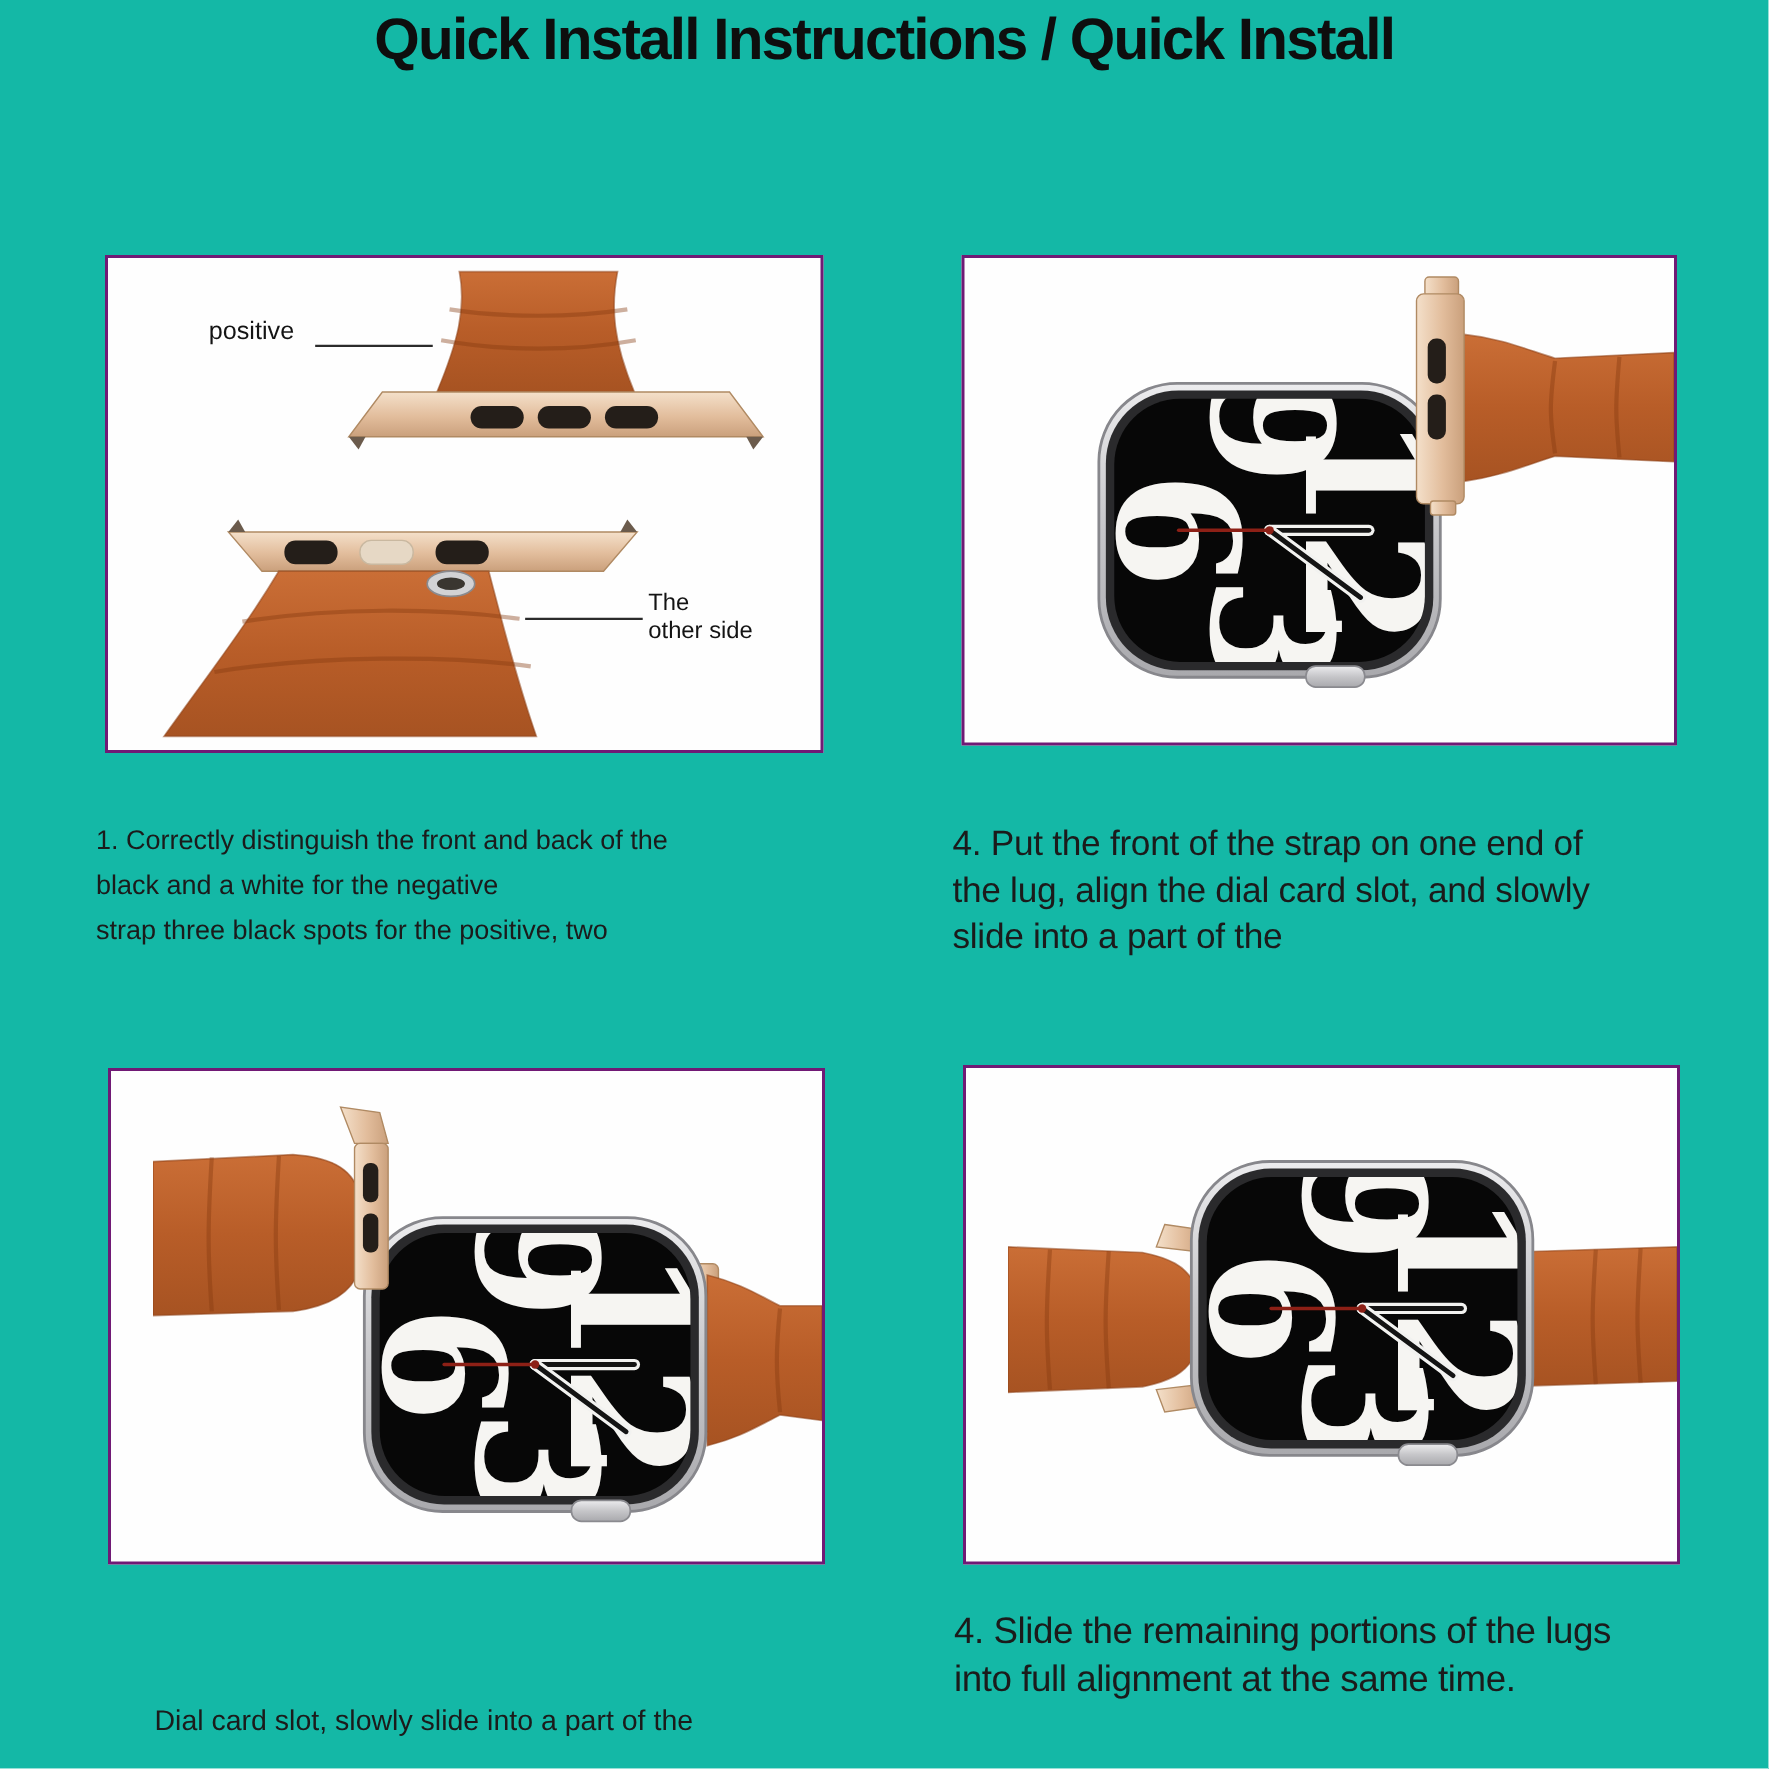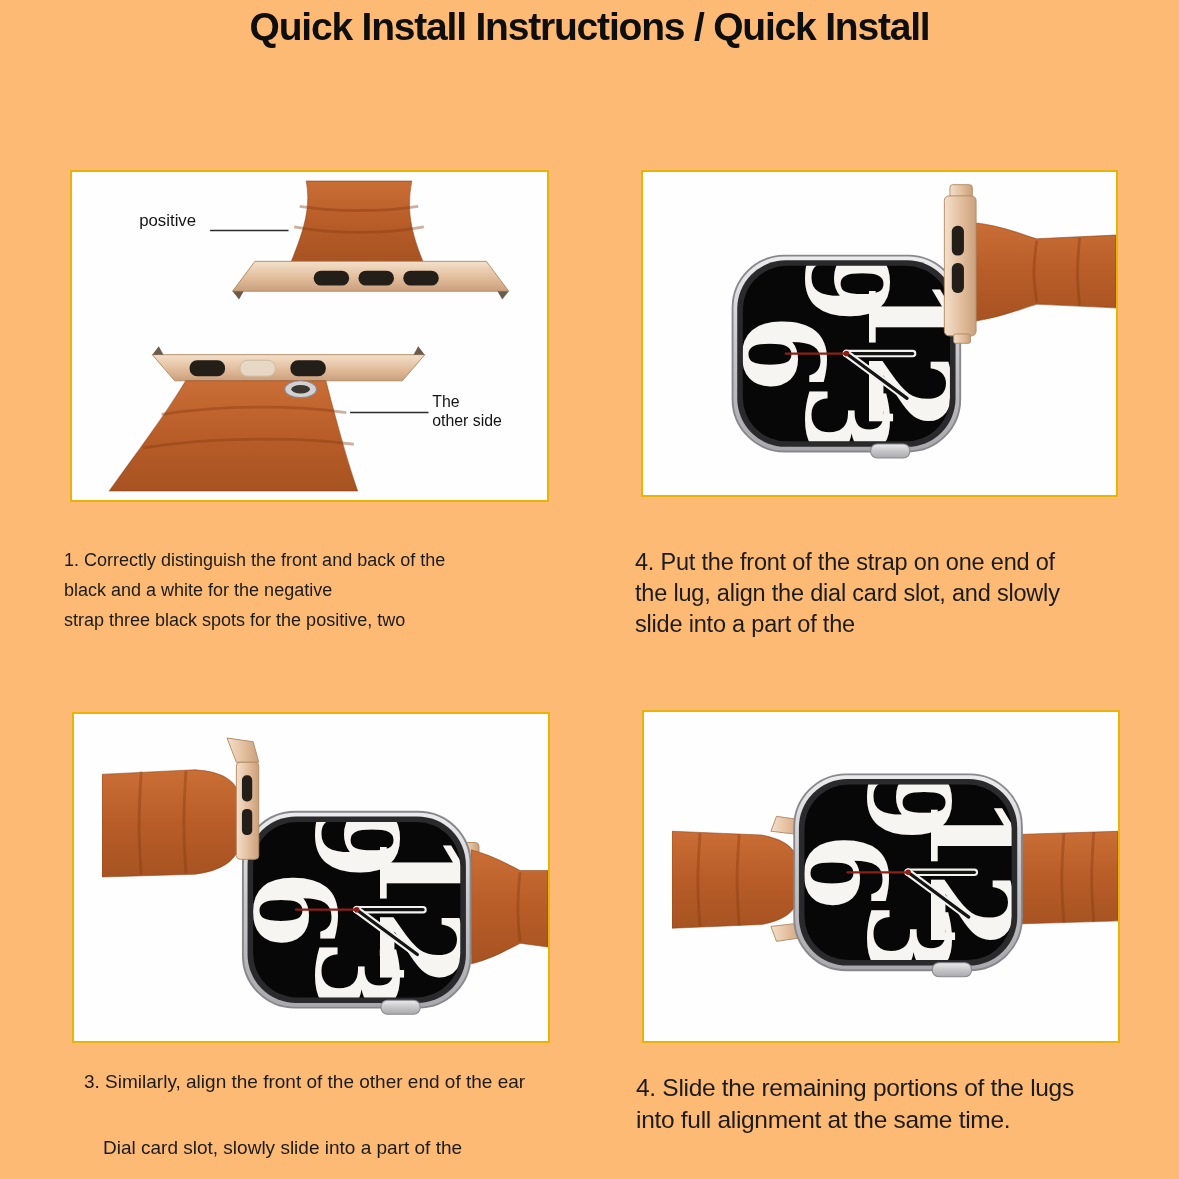--- a/index.html
+++ b/index.html
@@ -1,20 +1,20 @@
 <!DOCTYPE html>
 <html><head>
 <meta charset="utf-8">
 <style>
   html,body{margin:0;padding:0;background:#fff;}
-  .canvas{position:relative;width:1179px;height:1179px;background:#fdba74;
+  .canvas{position:relative;width:1179px;height:1179px;background:#14b8a6;
           font-family:"Liberation Sans",sans-serif;color:#171717;overflow:hidden;}
   .title{position:absolute;top:5px;left:0;width:100%;text-align:center;
          font-size:39px;font-weight:600;letter-spacing:-1.2px;color:#0e0e0e;}
-  .panel{position:absolute;border:2px solid #eab308;background:#fefefe;box-sizing:border-box;padding-left:28px;}
+  .panel{position:absolute;border:2px solid #701a75;background:#fefefe;box-sizing:border-box;padding-left:28px;}
   .panel svg{display:block;width:100%;height:100%;}
   .p1{left:70px;top:170px;width:479px;height:332px;}
   .p2{left:641px;top:170px;width:477px;height:327px;}
   .p3{left:72px;top:712px;width:478px;height:331px;}
   .p4{left:642px;top:710px;width:478px;height:333px;}
   .step{position:absolute;color:#1b1b1b;}
   .step .ln{white-space:nowrap;}
   .s1{left:64px;top:545px;font-size:18px;line-height:30px;}
   .s2{left:635px;top:547px;font-size:23.5px;line-height:31px;letter-spacing:-0.2px;}
   .s3a{left:84px;top:1071px;font-size:19px;}
@@ -262,23 +262,20 @@
     <div class="ln">black and a white for the negative</div>
     <div class="ln">strap three black spots for the positive, two</div>
   </div>
 
   <div class="step s2">
     <div class="ln">4. Put the front of the strap on one end of</div>
     <div class="ln">the lug, align the dial card slot, and slowly</div>
     <div class="ln">slide into a part of the</div>
   </div>
 
-  <div class="step s3a">
-    <div class="ln">3. Similarly, align the front of the other end of the ear</div>
-  </div>
   <div class="step s3b">
     <div class="ln">Dial card slot, slowly slide into a part of the</div>
   </div>
 
   <div class="step s4">
     <div class="ln">4. Slide the remaining portions of the lugs</div>
     <div class="ln">into full alignment at the same time.</div>
   </div>
 
 </div>

